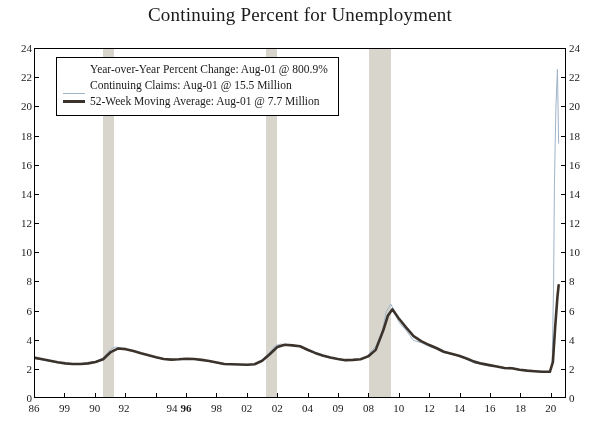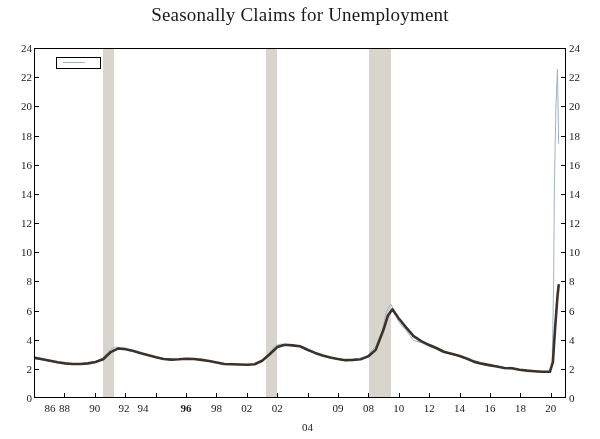--- a/index.html
+++ b/index.html
@@ -137,21 +137,21 @@
   }
   .swatch.blank .line { height: 0; }
   .swatch.thin .line { height: 1px; background: #9fb4c8; }
   .swatch.thick .line { height: 3px; background: #3b332b; }
 </style>
 </head>
 <body>
 
 <div id="chart-root">
 
-  <div class="title">Seasonally Claims for Unemployment</div>
+  <div class="title">Continuing Percent for Unemployment</div>
 
   <div class="plot" id="plot">
     <div id="bands">
         <div class="recession" style="left: 68.4px; width: 10.64px;"></div>
         <div class="recession" style="left: 231.04px; width: 10.64px;"></div>
         <div class="recession" style="left: 333.64px; width: 22.8px;"></div>
       </div>
     <svg class="svgwrap" id="series-svg" viewBox="0 0 532 350" preserveAspectRatio="none">
         <polyline points="0.00,311.35 7.60,312.81 15.20,314.27 22.80,315.73 30.40,316.46 38.00,317.19 45.60,317.19 53.20,315.73 60.80,314.27 68.40,310.63 76.00,301.88 80.56,299.69 85.12,300.42 91.20,301.88 98.80,303.33 106.40,306.25 114.00,308.44 121.60,310.63 129.20,312.08 136.80,312.81 144.40,312.08 152.00,311.35 159.60,312.08 167.20,312.81 174.80,314.27 182.40,315.73 190.00,317.19 197.60,317.19 205.20,317.19 212.80,317.92 220.40,317.19 228.00,312.81 235.60,304.79 241.68,298.23 246.24,296.77 252.32,297.50 258.40,298.23 266.00,298.96 273.60,303.33 281.20,306.25 288.80,309.17 296.40,310.63 304.00,312.08 311.60,313.54 319.20,312.81 326.80,312.08 334.40,307.71 342.00,298.96 348.08,285.83 352.64,263.96 357.20,256.67 361.76,265.42 364.80,274.17 372.40,282.92 380.00,293.13 387.60,295.31 395.20,298.96 402.80,301.88 410.40,305.52 418.00,306.98 425.60,309.17 433.20,312.08 440.80,315.73 448.40,317.19 456.00,318.65 463.60,319.38 471.20,321.56 478.80,321.56 486.40,323.02 494.00,323.75 501.60,324.48 509.20,325.21 516.80,324.48 519.08,317.92 520.60,233.33 521.36,138.54 522.88,58.33 524.40,20.42 525.62,94.79" fill="none" stroke="#9fb4c8" stroke-width="1" stroke-linejoin="round" stroke-linecap="round" vector-effect="non-scaling-stroke"></polyline>
         <polyline points="0.00,310.63 7.60,312.08 15.20,313.54 22.80,315.00 30.40,316.17 38.00,316.75 45.60,316.75 53.20,316.17 60.80,314.71 68.40,312.08 76.00,304.79 83.60,301.15 91.20,301.88 98.80,303.63 106.40,305.96 114.00,308.00 121.60,310.04 129.20,311.79 136.80,312.38 144.40,312.08 152.00,311.50 159.60,311.79 167.20,312.67 174.80,313.83 182.40,315.29 190.00,316.75 197.60,317.04 205.20,317.33 212.80,317.63 220.40,317.04 228.00,313.54 235.60,306.98 243.20,299.69 250.80,297.50 258.40,298.08 266.00,298.96 273.60,302.46 281.20,305.67 288.80,308.29 296.40,310.33 304.00,311.79 311.60,312.96 319.20,312.67 326.80,312.08 334.40,309.17 342.00,302.60 349.60,282.92 354.16,268.33 358.72,261.77 364.80,270.52 372.40,280.00 380.00,288.75 387.60,293.85 395.20,297.50 402.80,300.71 410.40,304.50 418.00,306.54 425.60,308.58 433.20,311.21 440.80,314.42 448.40,316.46 456.00,317.92 463.60,319.38 471.20,320.83 478.80,321.13 486.40,322.58 494.00,323.46 501.60,324.04 509.20,324.63 516.80,324.63 519.84,315.00 522.12,280.00 524.40,249.38 525.62,237.71" fill="none" stroke="#3b332b" stroke-width="2.6" stroke-linejoin="round" stroke-linecap="round" vector-effect="non-scaling-stroke"></polyline>
@@ -223,41 +223,59 @@
       <div class="tick-v" style="left: 338px; top: 393px;"></div>
       <div class="tick-v" style="left: 368.4px; top: 393px;"></div>
       <div class="tick-v" style="left: 398.8px; top: 393px;"></div>
       <div class="tick-v" style="left: 429.2px; top: 393px;"></div>
       <div class="tick-v" style="left: 459.6px; top: 393px;"></div>
       <div class="tick-v" style="left: 490px; top: 393px;"></div>
       <div class="tick-v" style="left: 520.4px; top: 393px;"></div>
       <div class="tick-v" style="left: 550.8px; top: 393px;"></div>
     </div>
   <div class="xlabels" id="xlabels">
-      <span style="left: 16px; font-family: Liberation Serif, serif;">86</span>
-      <span style="left: 30.4px;">88</span>
+      <span style="left: 0px; font-family: Liberation Serif, serif;">86</span>
+      <span style="left: 30.4px;">99</span>
       <span style="left: 60.8px; font-family: Liberation Serif, serif;">90</span>
       <span style="left: 90px;">92</span>
-      <span style="left: 109px;">94</span>
+      <span style="left: 138px;">94</span>
       <span style="left: 152px; font-weight: bold;">96</span>
       <span style="left: 182.4px;">98</span>
       <span style="left: 212.8px;">02</span>
       <span style="left: 243.2px;">02</span>
-      <span style="left: 273.6px; margin-top: 19px;">04</span>
+      <span style="left: 273.6px;">04</span>
       <span style="left: 304px;">09</span>
       <span style="left: 334.4px;">08</span>
       <span style="left: 364.8px;">10</span>
       <span style="left: 395.2px;">12</span>
       <span style="left: 425.6px;">14</span>
       <span style="left: 456px;">16</span>
       <span style="left: 486.4px;">18</span>
       <span style="left: 516.8px;">20</span>
     </div>
 
   <div class="legend" id="legend">
       <div class="legend-row">
+        <span class="swatch blank">
+          <span class="line"></span>
+        </span>
+        <span>Year-over-Year Percent Change: Aug-01 @ 800.9%</span>
+      </div>
+      <div class="legend-row">
+        <span class="swatch blank">
+          <span class="line"></span>
+        </span>
+        <span>Continuing Claims: Aug-01 @ 15.5 Million</span>
+      </div>
+      <div class="legend-row">
         <span class="swatch thin">
           <span class="line"></span>
         </span>
       </div>
+      <div class="legend-row">
+        <span class="swatch thick">
+          <span class="line"></span>
+        </span>
+        <span>52-Week Moving Average: Aug-01 @ 7.7 Million</span>
+      </div>
     </div>
 
 </div>
 
 </body></html>

